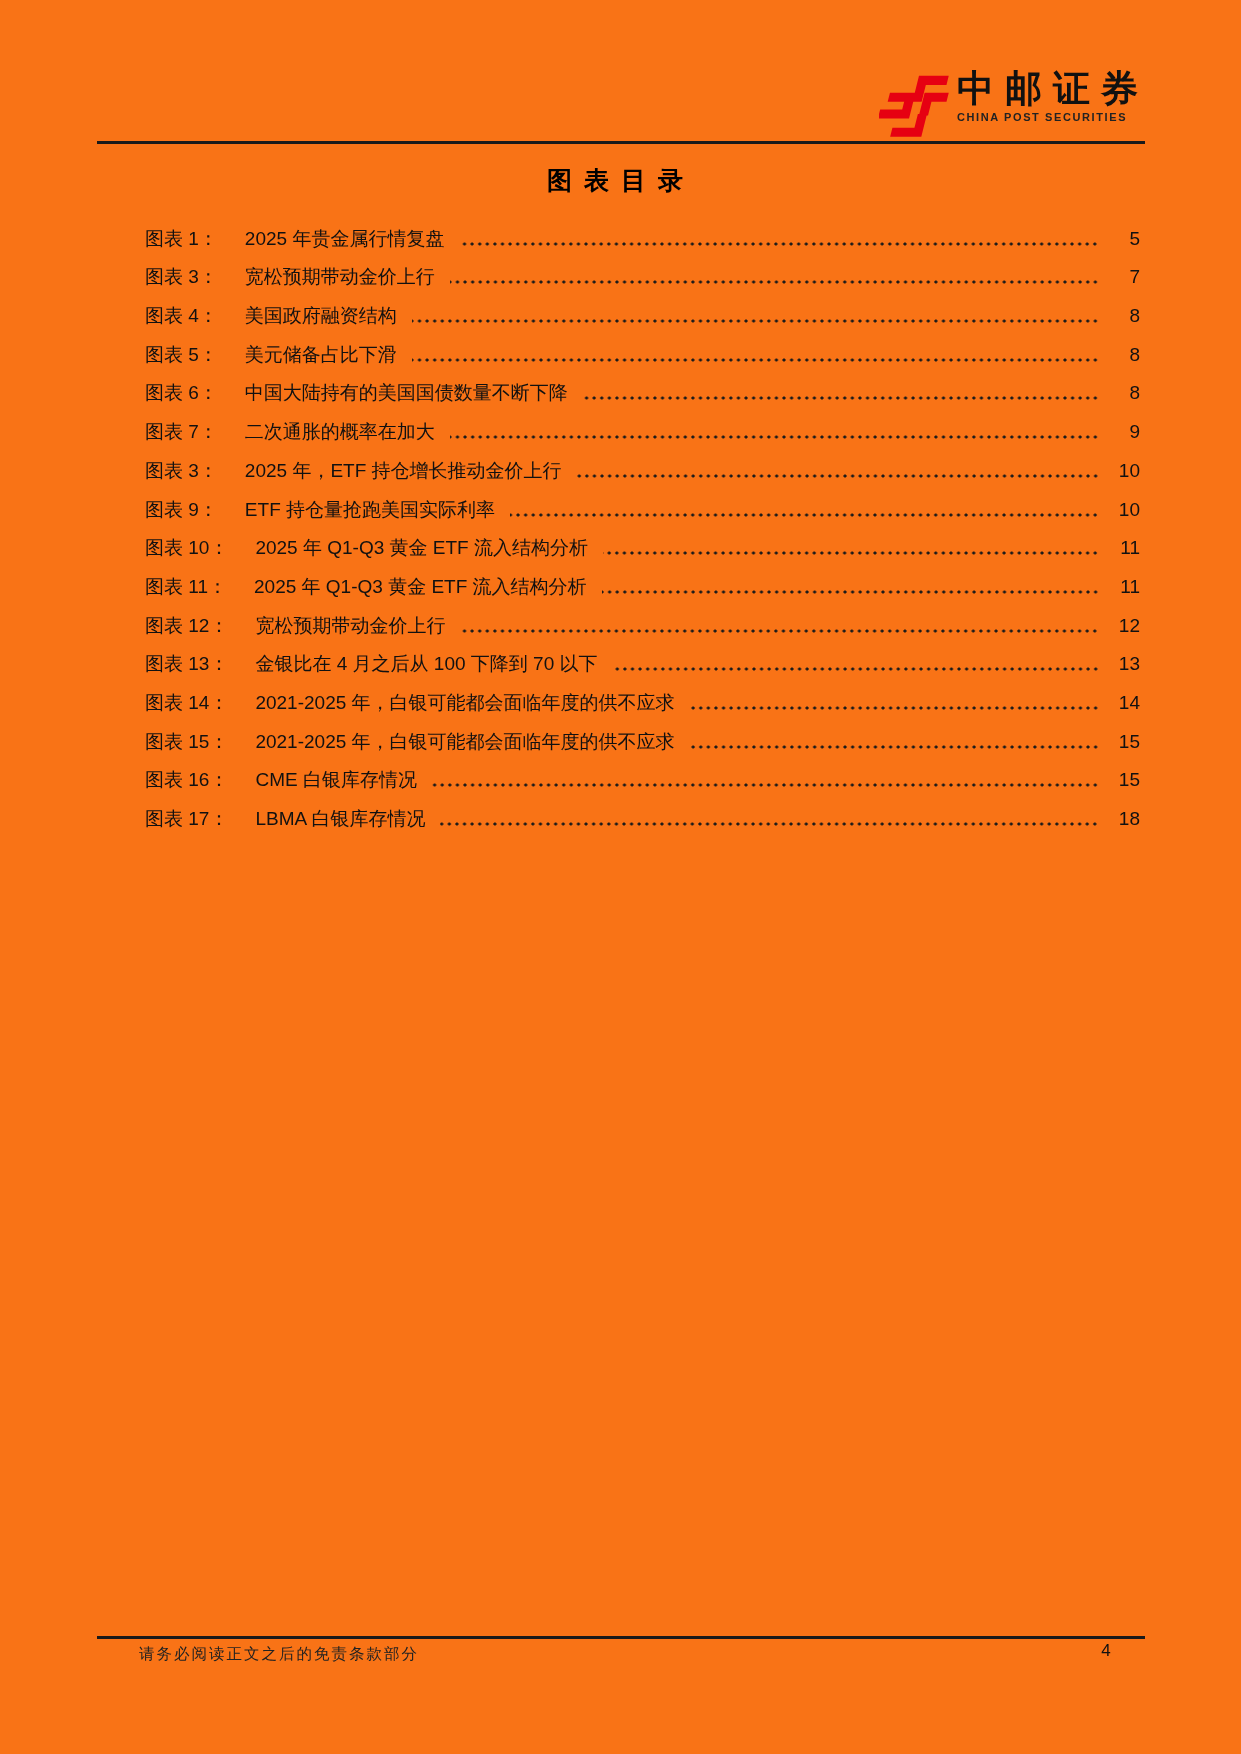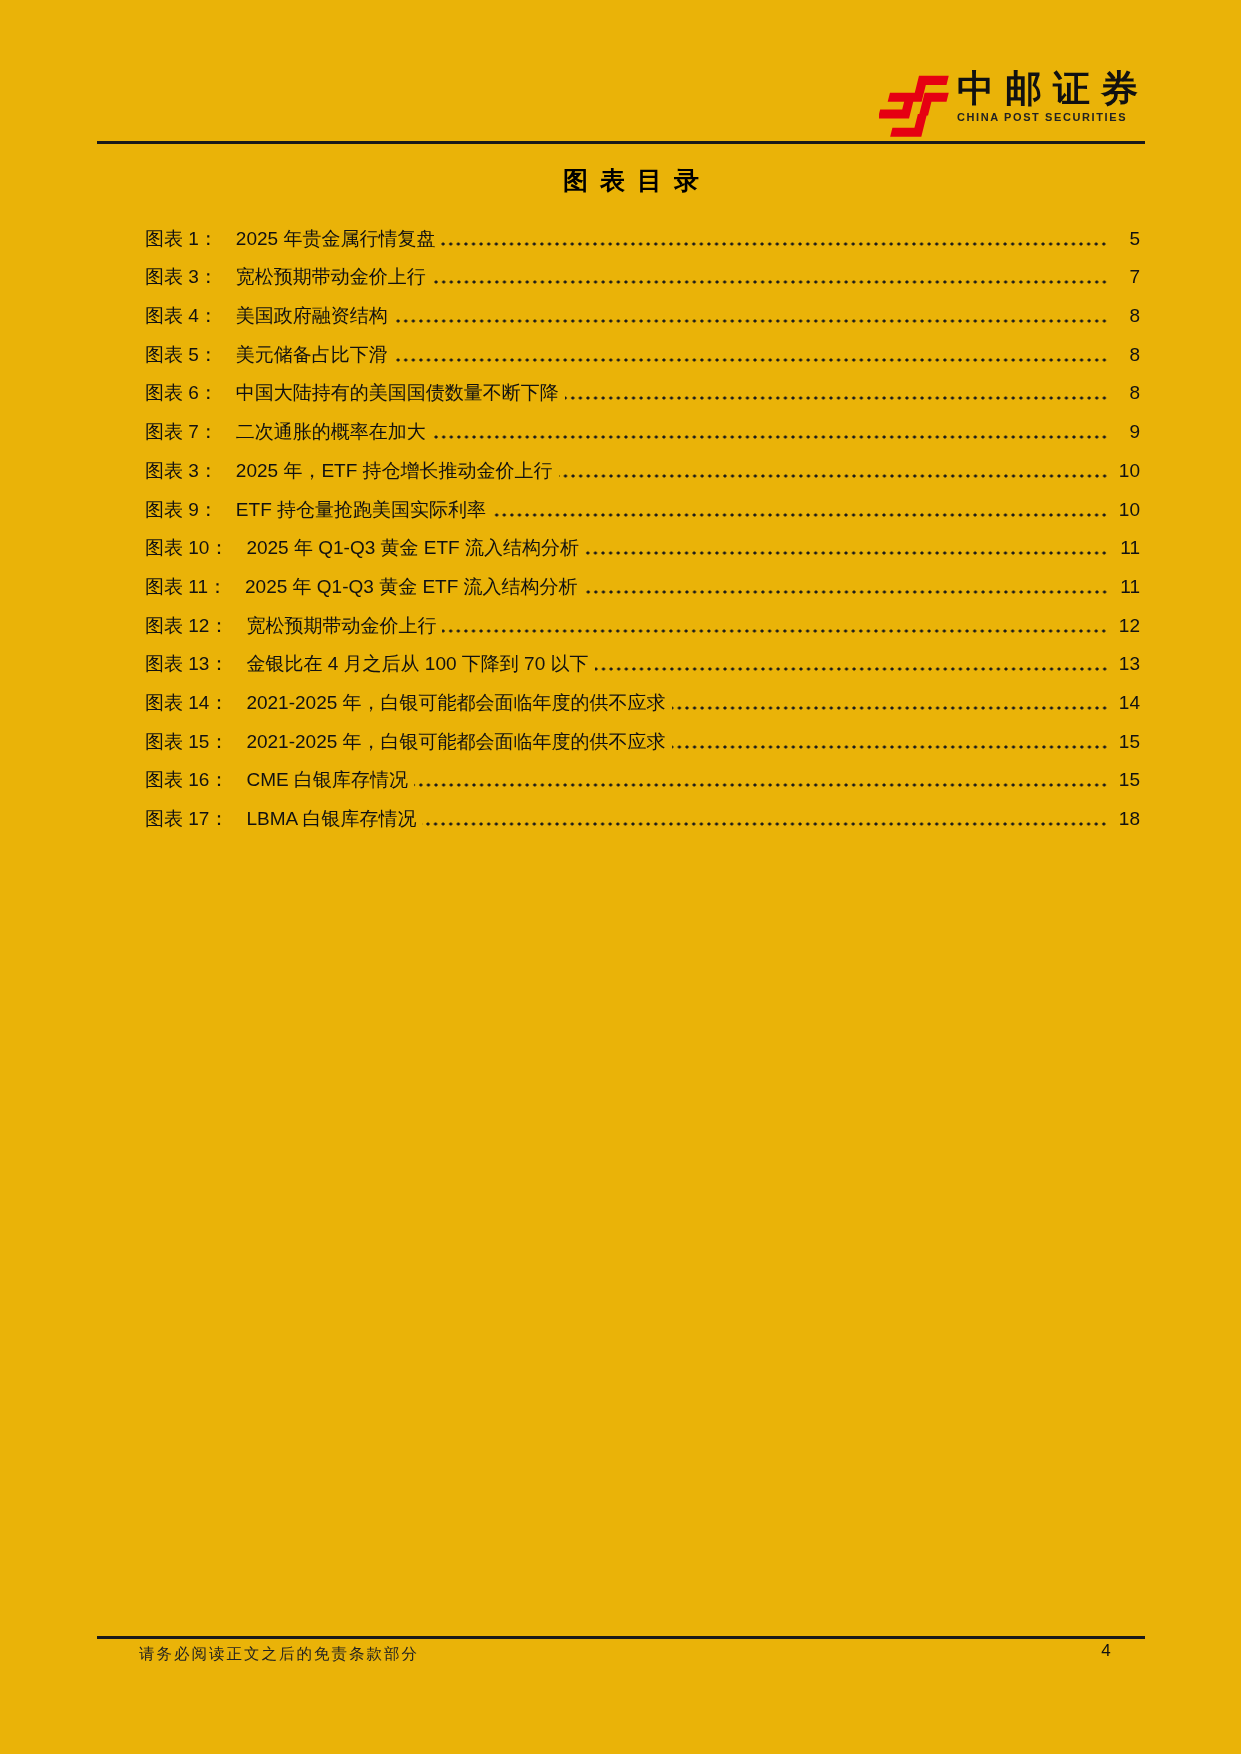--- a/index.html
+++ b/index.html
@@ -1,48 +1,48 @@
 <!DOCTYPE html>
 <html><head>
 <meta charset="utf-8">
 <style>
   html,body { margin:0; padding:0; background:#888; }
   .page {
     position:relative; width:1241px; height:1754px; margin:0 auto;
-    background:#eab308; overflow:hidden;
+    background:#f97316; overflow:hidden;
     font-family:"Liberation Serif", serif; color:#1a1a1a;
   }
 
   
   .logo { position:absolute; top:70px; left:879px; display:flex; align-items:flex-start; }
   .logo-emblem { width:70px; height:66px; margin-top:4px; }
   .logo-textcol { margin-left:8px; display:flex; flex-direction:column; align-items:flex-start; }
   .logo-cn {
     font-family:"Liberation Serif", serif; font-size:37px; font-weight:700;
     letter-spacing:11px; line-height:38px; white-space:nowrap; color:#111;
   }
   .logo-en {
     font-family:"Liberation Sans", sans-serif; font-size:11px; font-weight:600;
     letter-spacing:1.6px; line-height:17px; white-space:nowrap; color:#222; margin-top:1px;
   }
   .header-rule { position:absolute; left:97px; top:141px; width:1048px; height:3px; background:#1a1a1a; }
 
   
   .page-title {
-    position:absolute; left:113px; top:164px; width:1048px; text-align:center;
+    position:absolute; left:97px; top:164px; width:1048px; text-align:center;
     font-size:25px; font-weight:700; letter-spacing:12px; color:#000;
     font-family:"Liberation Serif", serif;
   }
 
   
   .toc { position:absolute; left:145px; top:212px; width:995px; }
   .toc-row {
     display:flex; align-items:flex-end; height:38.7px;
     font-size:19px; line-height:24px; white-space:nowrap;
-    font-family:"Liberation Sans", "Liberation Serif", sans-serif; color:#111;
+    font-family:"Liberation Sans", "Liberation Serif", sans-serif; color:#111;gap:9px;
   }
   .toc-label { flex:0 0 auto; margin-right:18px; }
   .toc-title { flex:0 0 auto; }
   .toc-leader {
     flex:1 1 auto; height:6px; margin:0 4px 4px 6px;
     background-image:radial-gradient(circle, #1a1a1a 1.3px, transparent 1.8px);
     background-size:7.6px 6px; background-repeat:repeat-x; background-position:right center;
   }
   .toc-page { flex:0 0 auto; min-width:28px; text-align:right; }
 

